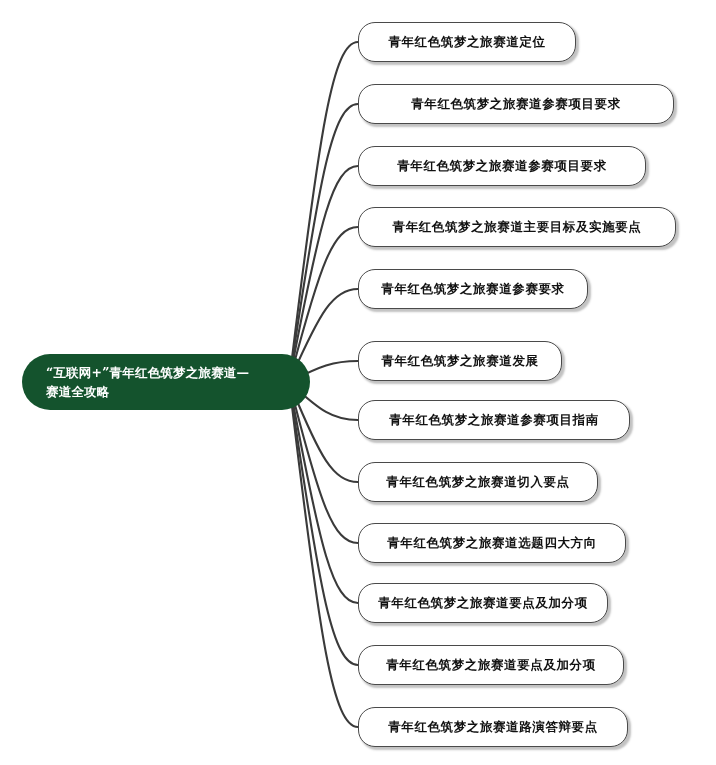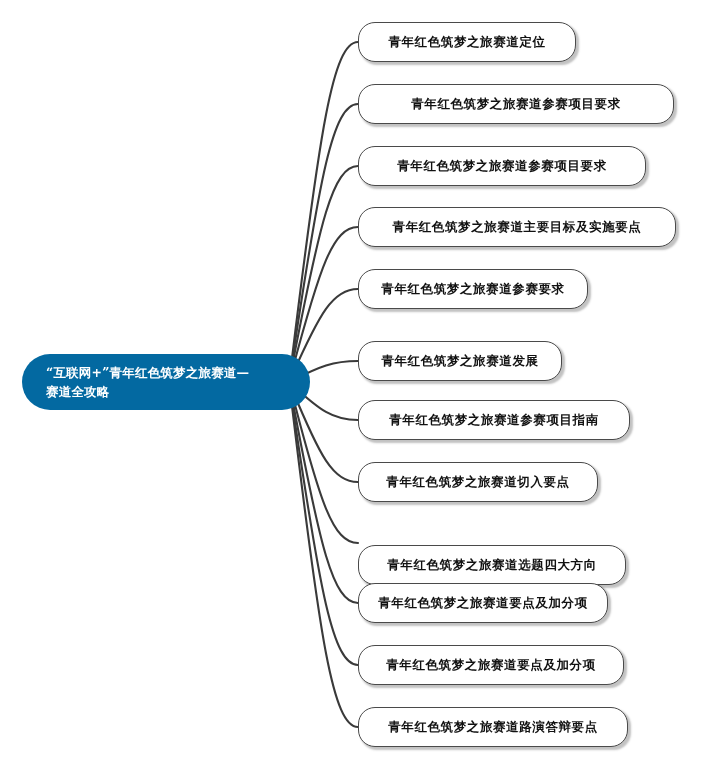--- a/index.html
+++ b/index.html
@@ -39,21 +39,21 @@
     stroke-linecap: round;
   }
 
   
   .root-node {
     position: absolute;
     left: 22px;
     top: 354px;
     width: 288px;
     height: 56px;
-    background: #0369a1;
+    background: #14532d;
     border-radius: 28px;
     box-sizing: border-box;
     display: flex;
     align-items: center;
     padding: 0 24px;
   }
   .root-label {
     color: #ffffff;
     font-size: 12.5px;
     font-weight: bold;
@@ -132,21 +132,21 @@
       </div>
       <div class="topic-node" style="top: 341px; width: 204px;">
         <span class="topic-label">青年红色筑梦之旅赛道发展</span>
       </div>
       <div class="topic-node" style="top: 400px; width: 272px;">
         <span class="topic-label">青年红色筑梦之旅赛道参赛项目指南</span>
       </div>
       <div class="topic-node" style="top: 462px; width: 240px;">
         <span class="topic-label">青年红色筑梦之旅赛道切入要点</span>
       </div>
-      <div class="topic-node" style="top: 545px; width: 268px; text-align: right;">
+      <div class="topic-node" style="top: 523px; width: 268px; text-align: right;">
         <span class="topic-label">青年红色筑梦之旅赛道选题四大方向</span>
       </div>
       <div class="topic-node" style="top: 583px; width: 250px;">
         <span class="topic-label">青年红色筑梦之旅赛道要点及加分项</span>
       </div>
       <div class="topic-node" style="top: 645px; width: 266px;">
         <span class="topic-label">青年红色筑梦之旅赛道要点及加分项</span>
       </div>
       <div class="topic-node" style="top: 707px; width: 270px;">
         <span class="topic-label">青年红色筑梦之旅赛道路演答辩要点</span>

